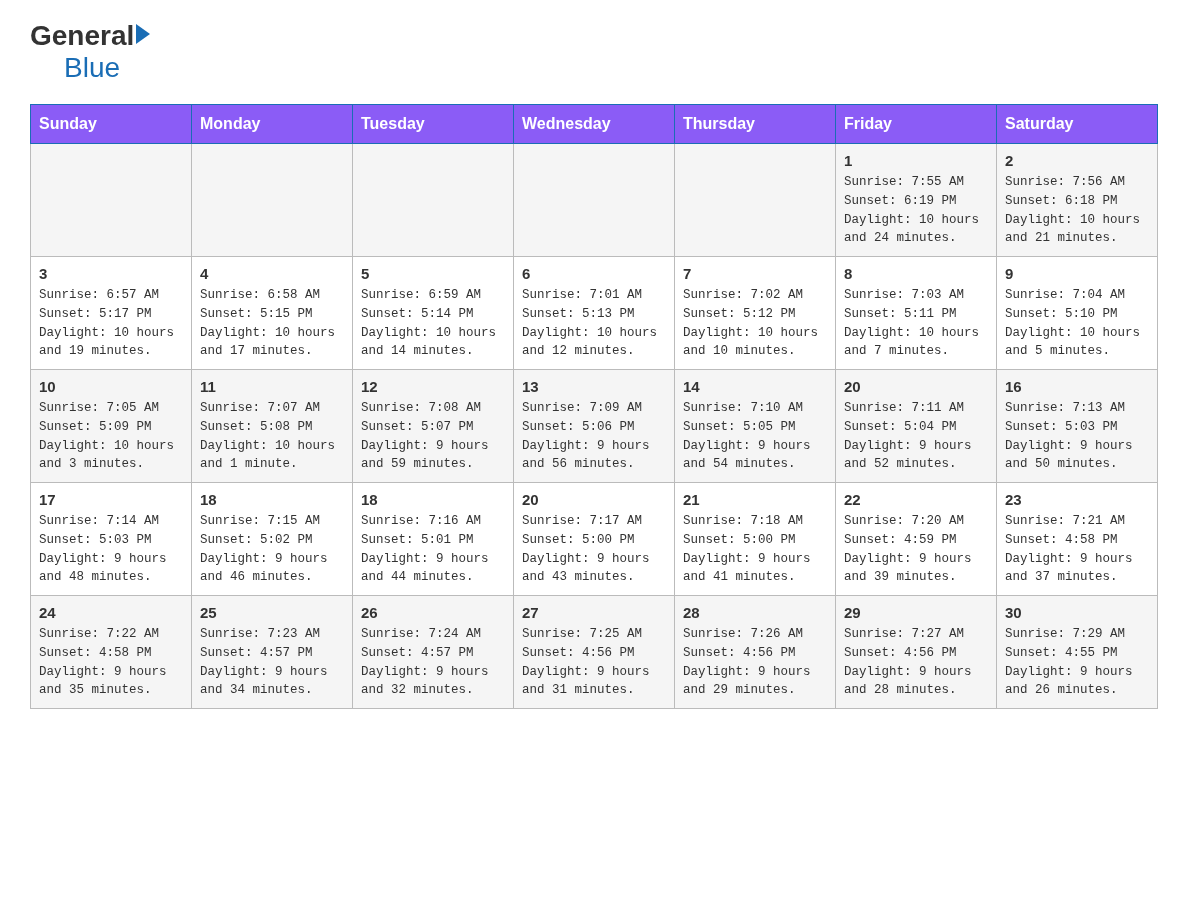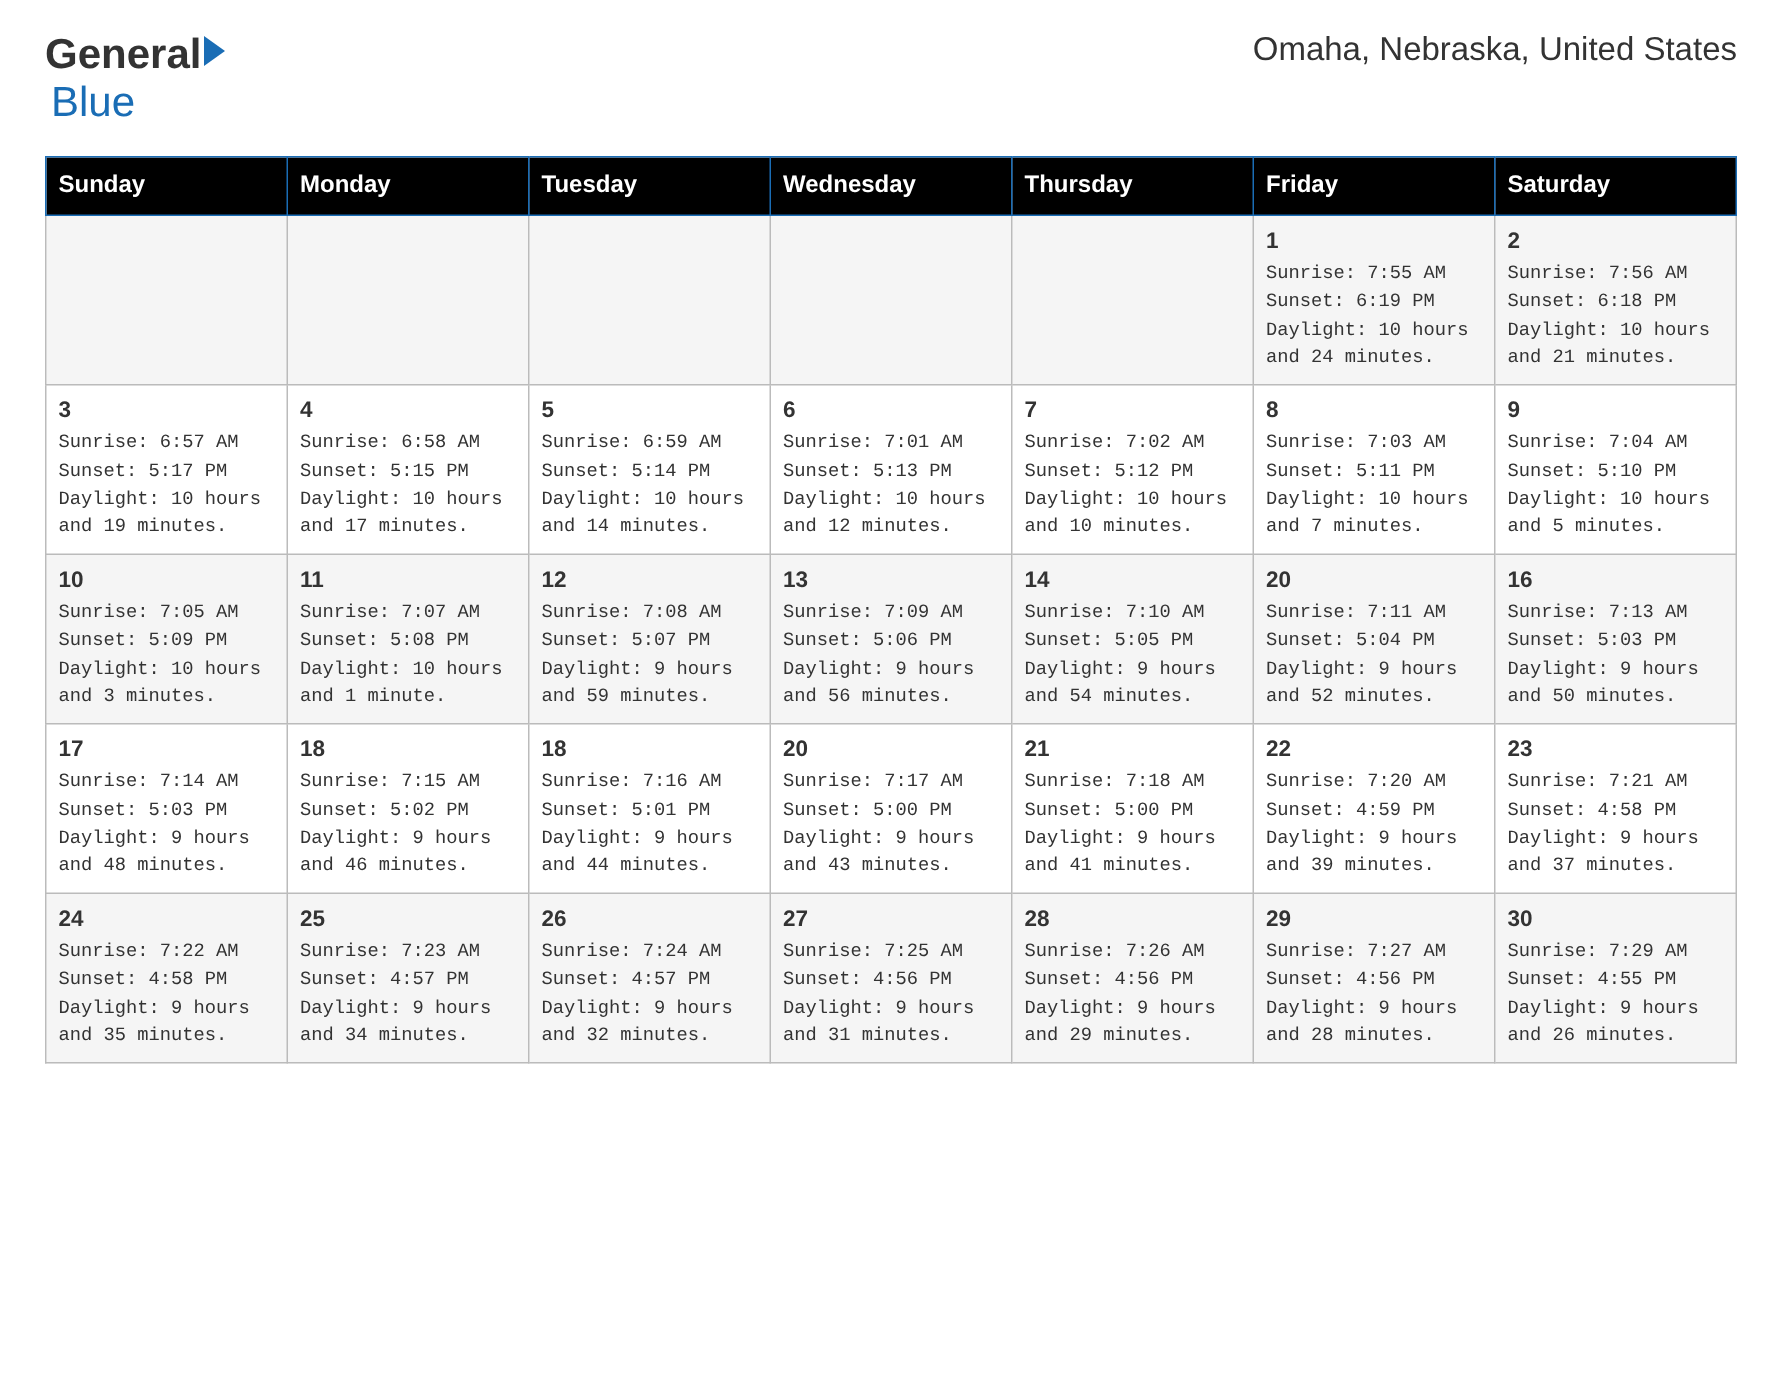--- a/index.html
+++ b/index.html
@@ -13,20 +13,21 @@
     .header {
       display: flex;
       justify-content: space-between;
       align-items: flex-start;
       margin-bottom: 20px;
     }
     .logo {
       display: flex;
       align-items: center;
       gap: 0;
+      text-align: center;
     }
     .logo-text-general {
       font-size: 28px;
       font-weight: bold;
       color: #333;
       font-family: Arial, sans-serif;
     }
     .logo-arrow {
       display: inline-block;
       width: 0;
@@ -64,21 +65,21 @@
       font-weight: normal;
       color: #333;
       font-family: Arial, sans-serif;
     }
     .calendar {
       width: 100%;
       border-collapse: collapse;
       border: 1px solid #999;
     }
     .calendar th {
-      background-color: #000000;
+      background-color: #8b5cf6;
       color: #fff;
       font-size: 16px;
       font-weight: bold;
       padding: 10px 8px;
       text-align: left;
       border: 1px solid #1a6db5;
     }
     .calendar td {
       vertical-align: top;
       padding: 8px;
@@ -118,21 +119,20 @@
   <div class="logo">
     <div>
       <div class="logo-top-row">
         <span class="logo-text-general">General</span>
         <span class="logo-arrow"></span>
       </div>
       <span class="logo-blue">Blue</span>
     </div>
   </div>
   <div class="title-block">
-    <h2>Omaha, Nebraska, United States</h2>
   </div>
 </div>
 
 <table class="calendar">
   <thead>
     <tr>
       <th>Sunday</th>
       <th>Monday</th>
       <th>Tuesday</th>
       <th>Wednesday</th>

